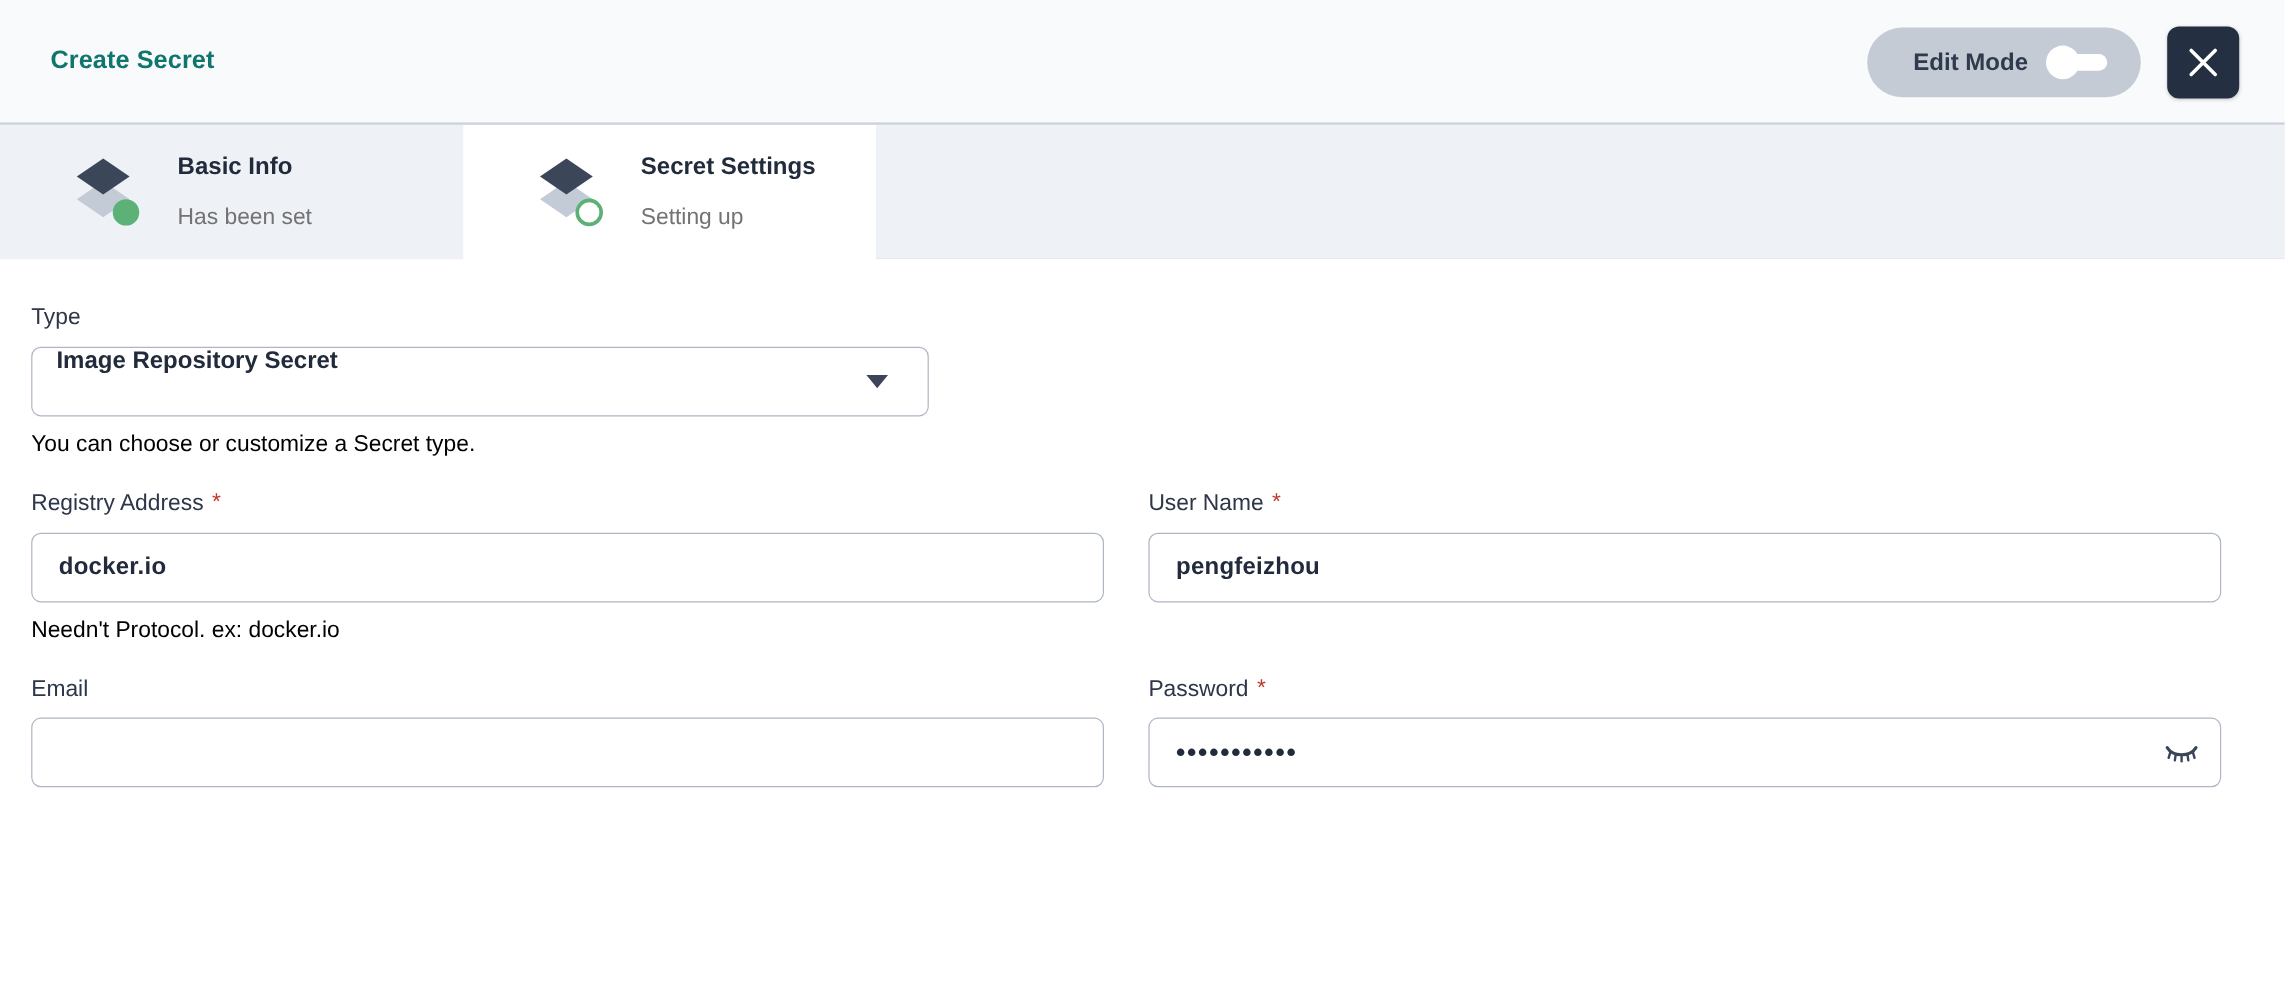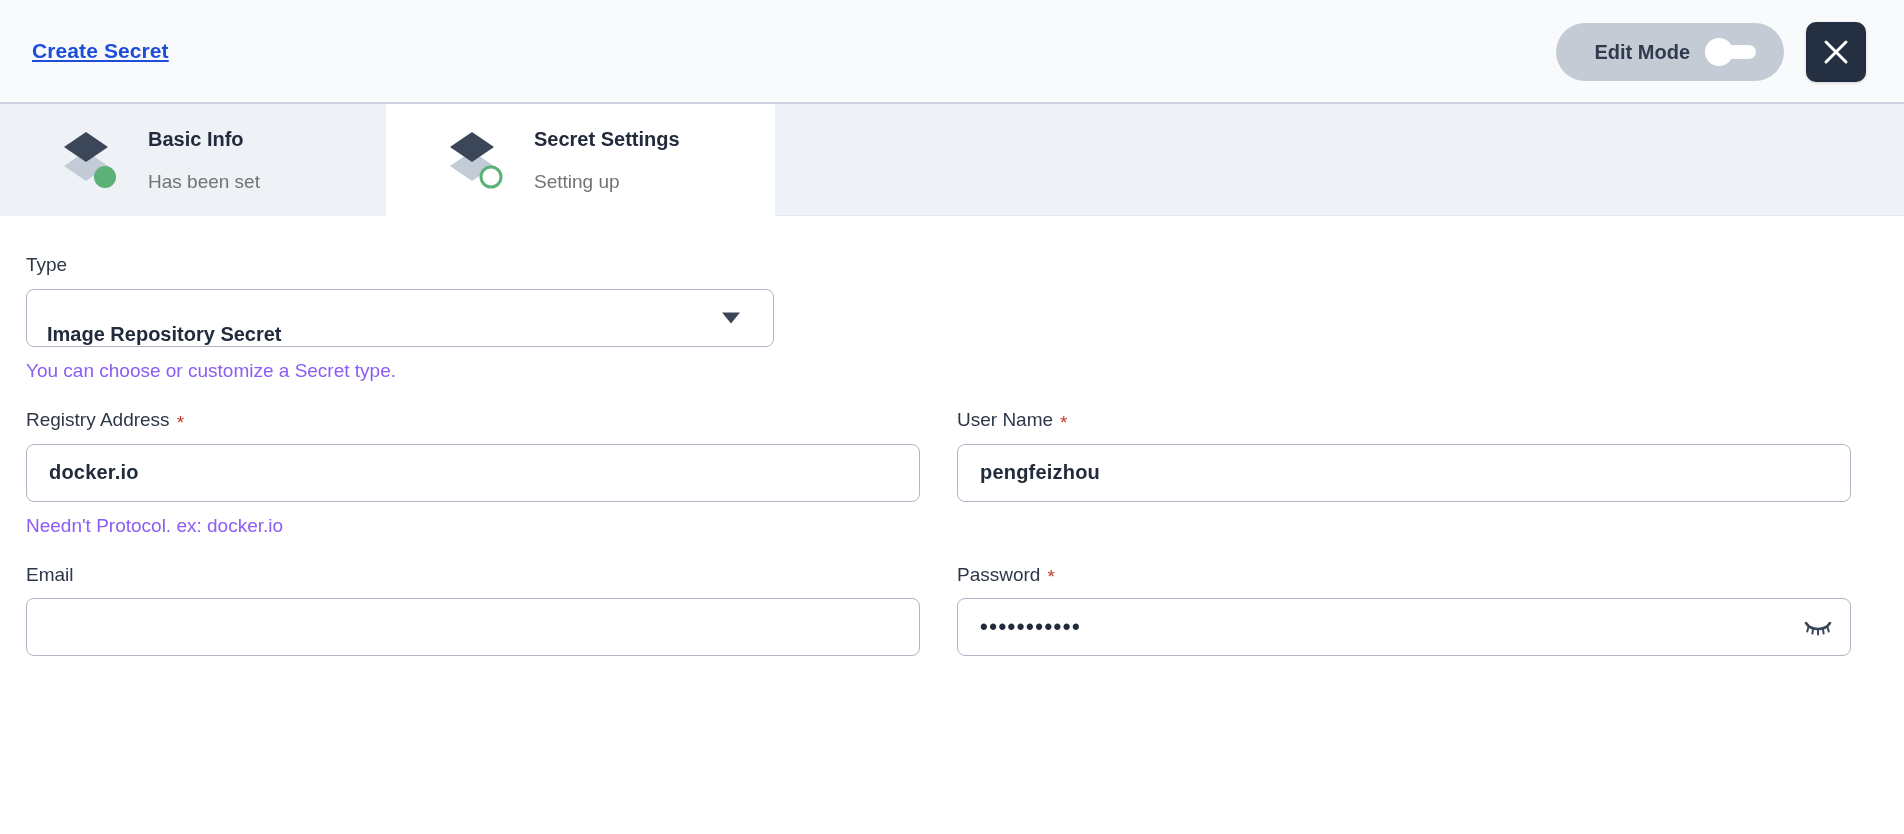--- a/index.html
+++ b/index.html
@@ -15,26 +15,25 @@
   
   .header {
     position: relative;
     height: 104px;
     background: #f8fafc;
     display: flex;
     align-items: center;
     border-bottom: 2px solid #ccd3de;
   }
   .header-title {
-    margin-left: 32px;
+    margin-left: 42px;
     font-size: 21px;
     font-weight: bold;
-    color: #1d4ed8;
+    color: #0f766e;
     letter-spacing: 0.1px;
-    text-decoration: underline;
   }
   .header-right {
     position: absolute;
     right: 0;
     top: 0;
     height: 104px;
     display: flex;
     align-items: center;
     gap: 22px;
     padding-right: 38px;
@@ -99,21 +98,21 @@
   }
   .tab {
     display: flex;
     align-items: center;
     gap: 22px;
     padding: 0 34px 0 56px;
     cursor: pointer;
     height: 112px;
   }
   .tab.inactive { background: #eef1f6; width: 386px; }
-  .tab.active { background: #ffffff; width: 389px; }
+  .tab.active { background: #ffffff; width: 344px; }
   .tabbar-filler { flex: 1; background: #eef1f6; }
 
   .tab-icon {
     position: relative;
     width: 70px;
     height: 66px;
     flex: none;
   }
   .tab-icon svg { position: absolute; left: 0; top: 0; }
 
@@ -133,39 +132,39 @@
   
   .content {
     padding: 38px 26px 0 26px;
     background: #ffffff;
   }
   .field-label {
     font-size: 19px;
     color: #2d3748;
     margin-bottom: 12px;
     display: flex;
-    align-items: flex-end;
+    align-items: flex-start;
     gap: 7px;
     line-height: 1.2;
   }
   .req { color: #c0392b; font-size: 19px; line-height: 1; }
 
   .select-wrap {
     position: relative;
     width: 748px;
     height: 58px;
   }
   .select-box {
     width: 100%;
     height: 100%;
     border: 1px solid #aeb6c4;
     border-radius: 8px;
     background: #ffffff;
     display: flex;
-    align-items: flex-end;
+    align-items: flex-start;
     padding: 0 20px;
     cursor: pointer;
   }
   .select-value {
     font-size: 20px;
     font-weight: bold;
     color: #222b3b;
   }
   .caret {
     position: absolute;
@@ -174,21 +173,21 @@
     transform: translateY(-50%);
     width: 0; height: 0;
     border-left: 9px solid transparent;
     border-right: 9px solid transparent;
     border-top: 11px solid #3c4557;
     pointer-events: none;
   }
 
   .hint {
     font-size: 19px;
-    color: #8b5cf6;
+    color: #000000;
     margin-top: 13px;
   }
 
   .row {
     display: flex;
     gap: 37px;
     margin-top: 27px;
   }
   .col { width: 894px; }
 

